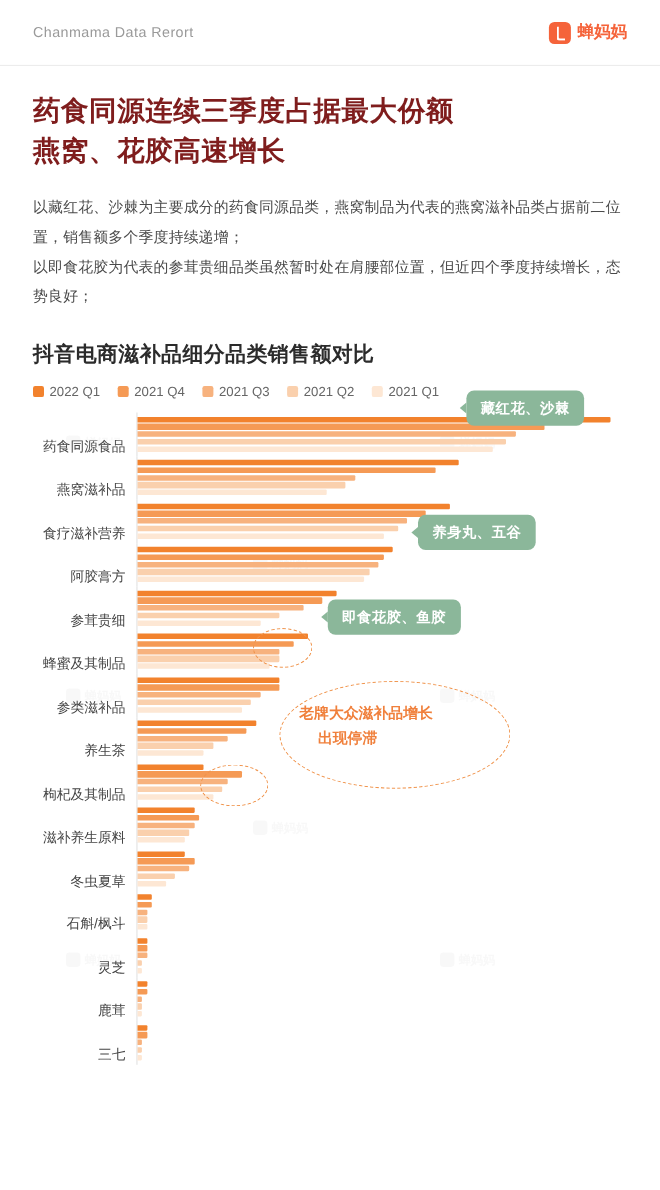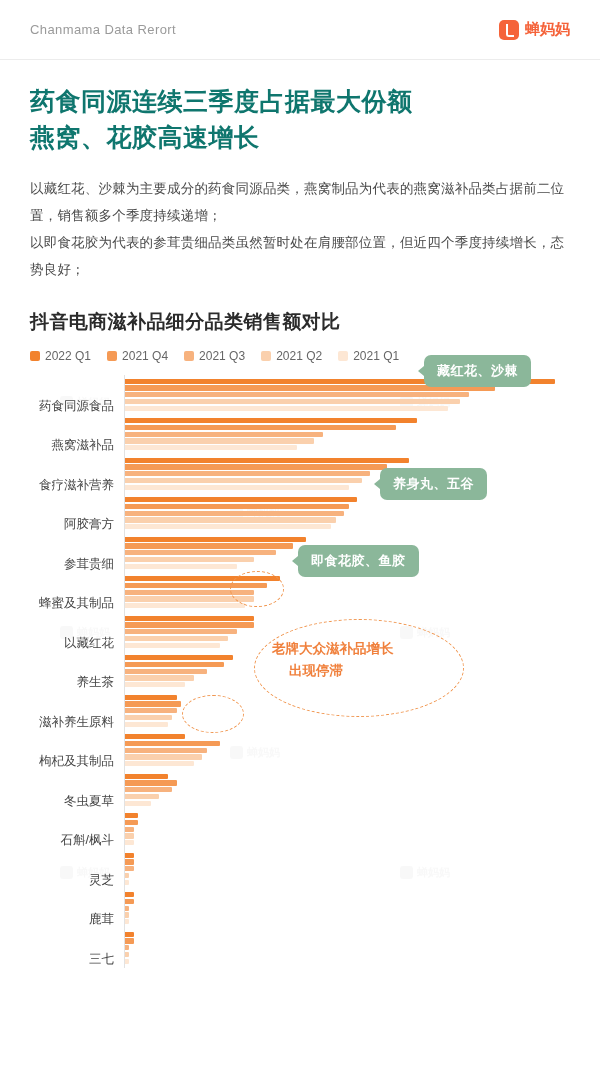--- a/index.html
+++ b/index.html
@@ -54,21 +54,21 @@
     font-size: 15px;
     font-weight: bold;
   }
   
   .title-block {
     padding: 24px 30px 6px 30px;
   }
   .title-line {
     font-size: 25px;
     font-weight: bold;
-    color: #0f766e;
+    color: #7f1d1d;
     line-height: 1.42;
     letter-spacing: .5px;
   }
   
   .para-block {
     padding: 14px 30px 0 30px;
   }
   .para {
     font-size: 13.5px;
     color: #4a4a4a;
@@ -354,60 +354,60 @@
           <div class="row-label">蜂蜜及其制品</div>
           <div class="bars">
             <div class="bar" style="background: rgb(242, 130, 45); width: 154.8px;"></div>
             <div class="bar" style="background: rgb(245, 154, 85); width: 141.9px;"></div>
             <div class="bar" style="background: rgb(247, 178, 126); width: 129px;"></div>
             <div class="bar" style="background: rgb(250, 208, 173); width: 129px;"></div>
             <div class="bar" style="background: rgb(253, 231, 212); width: 120.4px;"></div>
           </div>
         </div>
         <div class="row">
-          <div class="row-label">以藏红花</div>
+          <div class="row-label">参类滋补品</div>
           <div class="bars">
             <div class="bar" style="background: rgb(242, 130, 45); width: 129px;"></div>
             <div class="bar" style="background: rgb(245, 154, 85); width: 129px;"></div>
             <div class="bar" style="background: rgb(247, 178, 126); width: 111.8px;"></div>
             <div class="bar" style="background: rgb(250, 208, 173); width: 103.2px;"></div>
             <div class="bar" style="background: rgb(253, 231, 212); width: 94.6px;"></div>
           </div>
         </div>
         <div class="row">
           <div class="row-label">养生茶</div>
           <div class="bars">
             <div class="bar" style="background: rgb(242, 130, 45); width: 107.5px;"></div>
             <div class="bar" style="background: rgb(245, 154, 85); width: 98.9px;"></div>
             <div class="bar" style="background: rgb(247, 178, 126); width: 81.7px;"></div>
             <div class="bar" style="background: rgb(250, 208, 173); width: 68.8px;"></div>
             <div class="bar" style="background: rgb(253, 231, 212); width: 60.2px;"></div>
           </div>
         </div>
         <div class="row">
+          <div class="row-label">枸杞及其制品</div>
+          <div class="bars">
+            <div class="bar" style="background: rgb(242, 130, 45); width: 60.2px;"></div>
+            <div class="bar" style="background: rgb(245, 154, 85); width: 94.6px;"></div>
+            <div class="bar" style="background: rgb(247, 178, 126); width: 81.7px;"></div>
+            <div class="bar" style="background: rgb(250, 208, 173); width: 77.4px;"></div>
+            <div class="bar" style="background: rgb(253, 231, 212); width: 68.8px;"></div>
+          </div>
+        </div>
+        <div class="row">
           <div class="row-label">滋补养生原料</div>
           <div class="bars">
             <div class="bar" style="background: rgb(242, 130, 45); width: 51.6px;"></div>
             <div class="bar" style="background: rgb(245, 154, 85); width: 55.9px;"></div>
             <div class="bar" style="background: rgb(247, 178, 126); width: 51.6px;"></div>
             <div class="bar" style="background: rgb(250, 208, 173); width: 47.3px;"></div>
             <div class="bar" style="background: rgb(253, 231, 212); width: 43px;"></div>
           </div>
         </div>
         <div class="row">
-          <div class="row-label">枸杞及其制品</div>
-          <div class="bars">
-            <div class="bar" style="background: rgb(242, 130, 45); width: 60.2px;"></div>
-            <div class="bar" style="background: rgb(245, 154, 85); width: 94.6px;"></div>
-            <div class="bar" style="background: rgb(247, 178, 126); width: 81.7px;"></div>
-            <div class="bar" style="background: rgb(250, 208, 173); width: 77.4px;"></div>
-            <div class="bar" style="background: rgb(253, 231, 212); width: 68.8px;"></div>
-          </div>
-        </div>
-        <div class="row">
           <div class="row-label">冬虫夏草</div>
           <div class="bars">
             <div class="bar" style="background: rgb(242, 130, 45); width: 43px;"></div>
             <div class="bar" style="background: rgb(245, 154, 85); width: 51.6px;"></div>
             <div class="bar" style="background: rgb(247, 178, 126); width: 47.3px;"></div>
             <div class="bar" style="background: rgb(250, 208, 173); width: 34.4px;"></div>
             <div class="bar" style="background: rgb(253, 231, 212); width: 25.8px;"></div>
           </div>
         </div>
         <div class="row">

